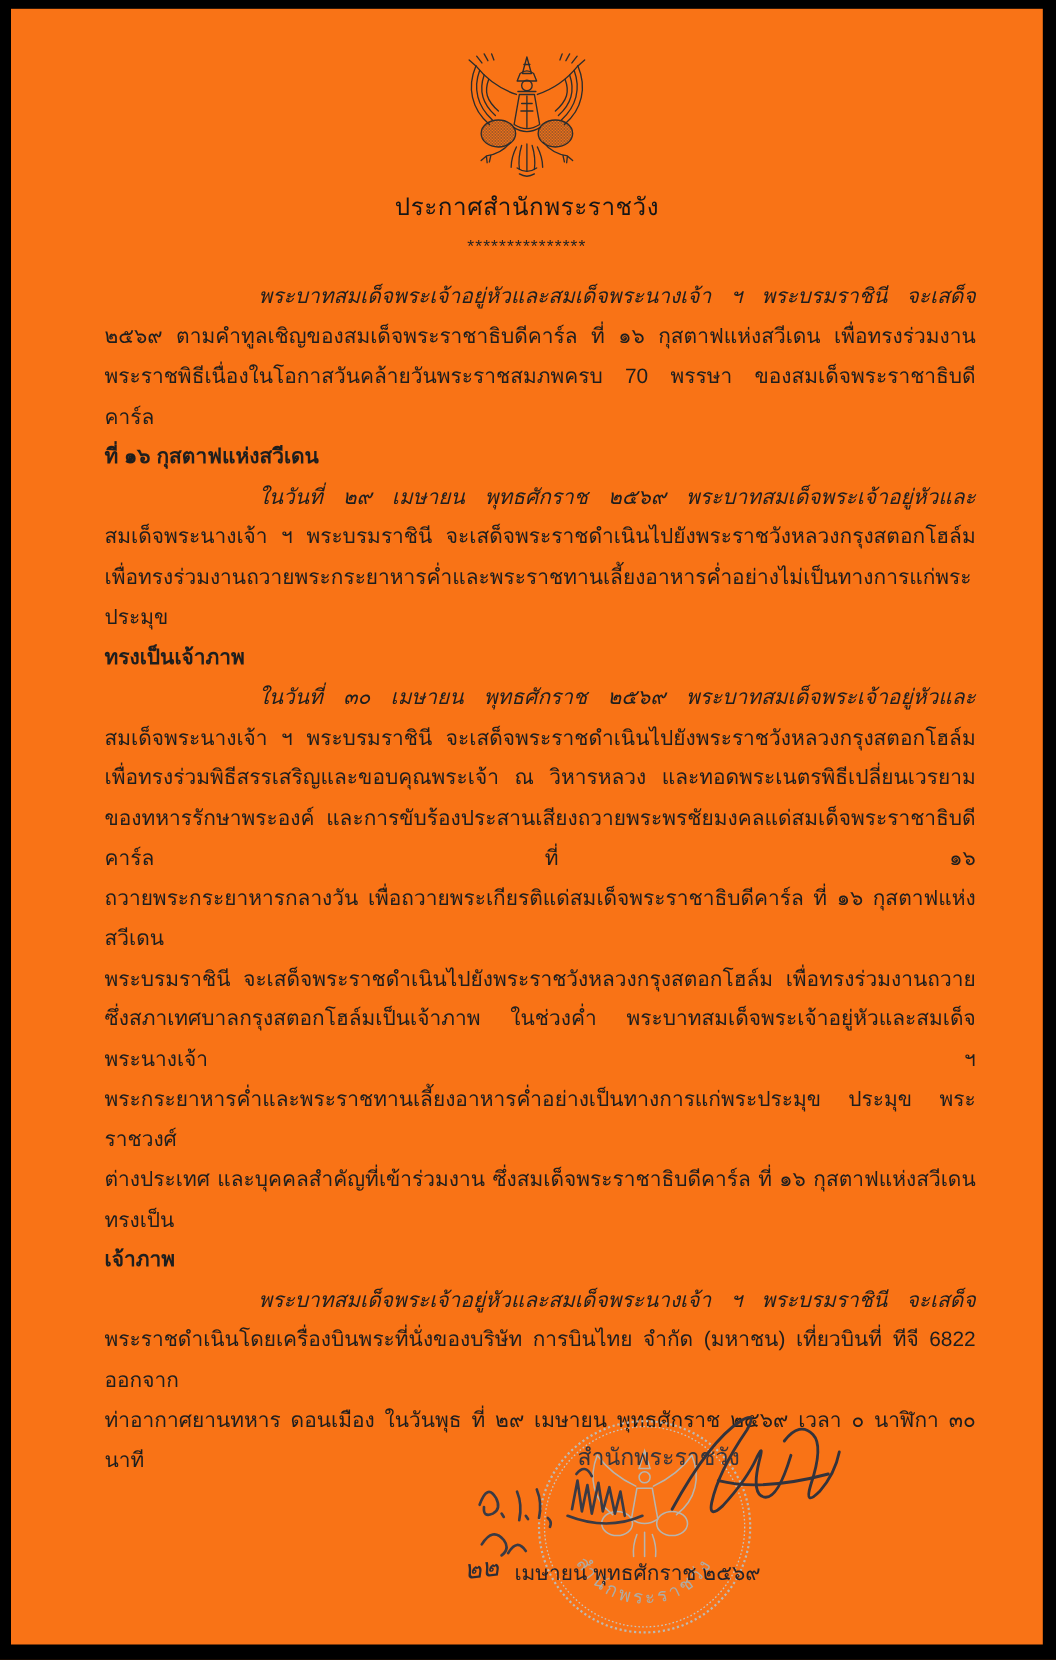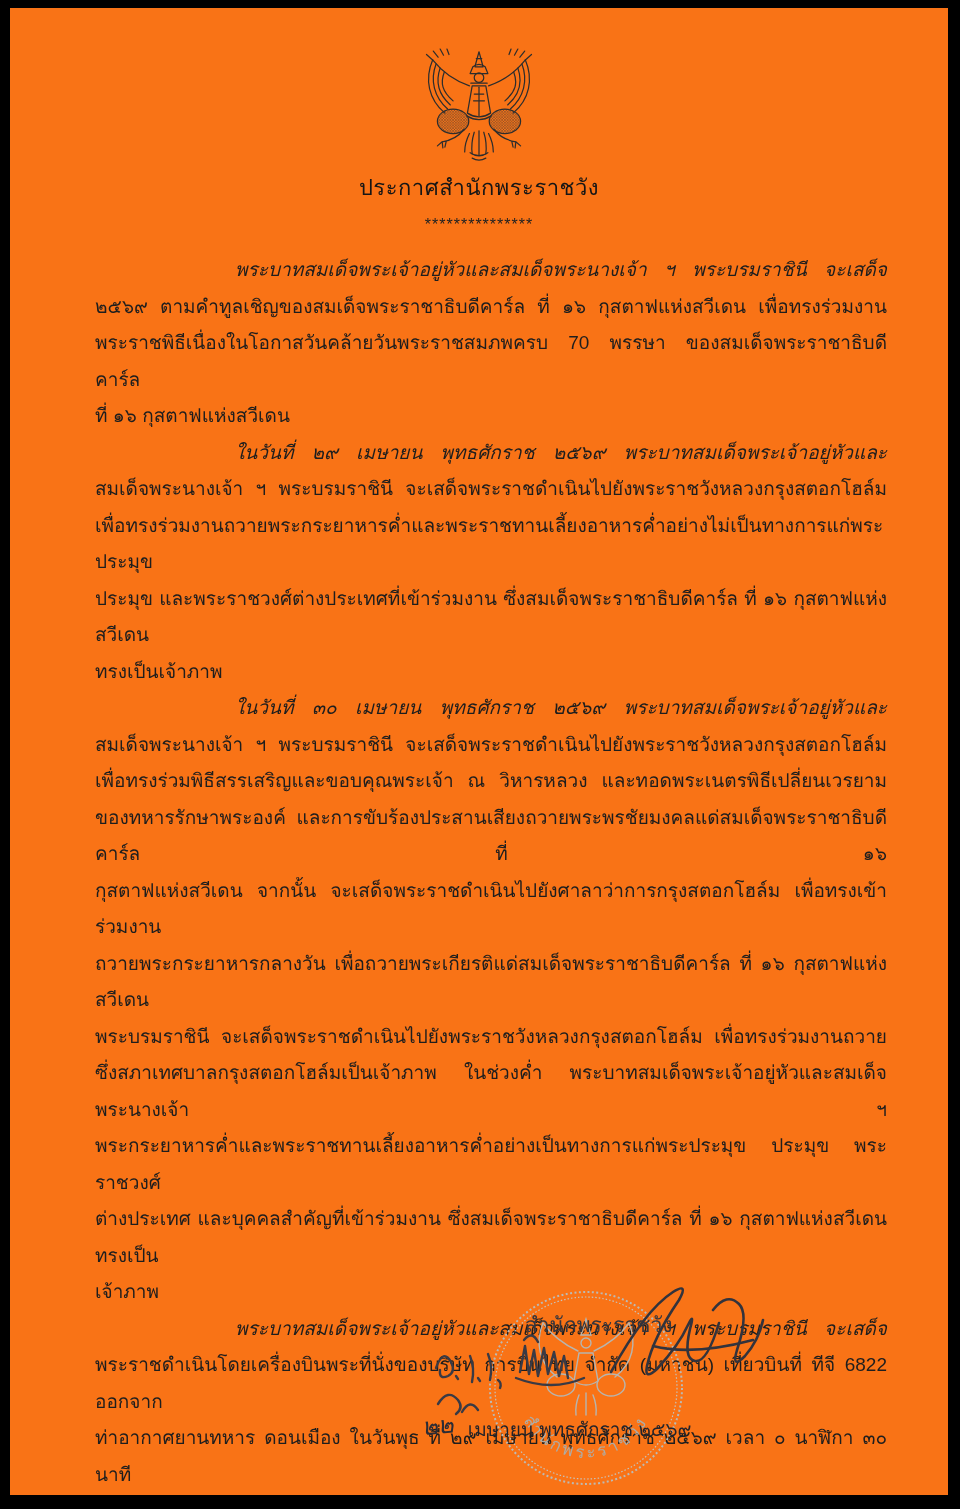--- a/index.html
+++ b/index.html
@@ -25,21 +25,21 @@
     position:absolute;top:244px;left:85px;width:792px;
     font-size:19px;line-height:36.5px;color:#1e1e1e;
   }
   .para{margin:0;}
   .line{
     text-align:justify;text-align-last:justify;
     white-space:nowrap;overflow:visible;
   }
   .line{white-space:normal;}
   .line.first{text-indent:140px;font-style:italic;}
-  .line.last{text-align-last:left;}
+  .line.last{text-align-last:left;font-weight:bold;}
   .sig-block{position:absolute;left:0;top:0;width:100%;height:100%;pointer-events:none;}
   .agency{
     position:absolute;left:515px;top:1300px;
     font-size:21px;color:#35353d;
   }
   .stamp{position:absolute;left:473px;top:1277px;}
   .ink{position:absolute;}
   .ink.center{left:418px;top:1312px;}
   .ink.right{left:583px;top:1268px;}
   .date-line{
@@ -117,29 +117,27 @@
       <div class="para">
         <div class="line first">พระบาทสมเด็จพระเจ้าอยู่หัวและสมเด็จพระนางเจ้า ฯ พระบรมราชินี จะเสด็จ</div>
         <div class="line">๒๕๖๙ ตามคำทูลเชิญของสมเด็จพระราชาธิบดีคาร์ล ที่ ๑๖ กุสตาฟแห่งสวีเดน เพื่อทรงร่วมงาน</div>
         <div class="line">พระราชพิธีเนื่องในโอกาสวันคล้ายวันพระราชสมภพครบ 70 พรรษา ของสมเด็จพระราชาธิบดีคาร์ล</div>
         <div class="line last">ที่ ๑๖ กุสตาฟแห่งสวีเดน</div>
       </div>
       <div class="para">
         <div class="line first">ในวันที่ ๒๙ เมษายน พุทธศักราช ๒๕๖๙ พระบาทสมเด็จพระเจ้าอยู่หัวและ</div>
         <div class="line">สมเด็จพระนางเจ้า ฯ พระบรมราชินี จะเสด็จพระราชดำเนินไปยังพระราชวังหลวงกรุงสตอกโฮล์ม</div>
         <div class="line">เพื่อทรงร่วมงานถวายพระกระยาหารค่ำและพระราชทานเลี้ยงอาหารค่ำอย่างไม่เป็นทางการแก่พระประมุข</div>
-        <div class="line">ประมุข และพระราชวงศ์ต่างประเทศที่เข้าร่วมงาน ซึ่งสมเด็จพระราชาธิบดีคาร์ล ที่ ๑๖ กุสตาฟแห่งสวีเดน</div>
         <div class="line last">ทรงเป็นเจ้าภาพ</div>
       </div>
       <div class="para">
         <div class="line first">ในวันที่ ๓๐ เมษายน พุทธศักราช ๒๕๖๙ พระบาทสมเด็จพระเจ้าอยู่หัวและ</div>
         <div class="line">สมเด็จพระนางเจ้า ฯ พระบรมราชินี จะเสด็จพระราชดำเนินไปยังพระราชวังหลวงกรุงสตอกโฮล์ม</div>
         <div class="line">เพื่อทรงร่วมพิธีสรรเสริญและขอบคุณพระเจ้า ณ วิหารหลวง และทอดพระเนตรพิธีเปลี่ยนเวรยาม</div>
         <div class="line">ของทหารรักษาพระองค์ และการขับร้องประสานเสียงถวายพระพรชัยมงคลแด่สมเด็จพระราชาธิบดีคาร์ล ที่ ๑๖</div>
-        <div class="line">กุสตาฟแห่งสวีเดน จากนั้น จะเสด็จพระราชดำเนินไปยังศาลาว่าการกรุงสตอกโฮล์ม เพื่อทรงเข้าร่วมงาน</div>
         <div class="line">ถวายพระกระยาหารกลางวัน เพื่อถวายพระเกียรติแด่สมเด็จพระราชาธิบดีคาร์ล ที่ ๑๖ กุสตาฟแห่งสวีเดน</div>
         <div class="line">พระบรมราชินี จะเสด็จพระราชดำเนินไปยังพระราชวังหลวงกรุงสตอกโฮล์ม เพื่อทรงร่วมงานถวาย</div>
         <div class="line">ซึ่งสภาเทศบาลกรุงสตอกโฮล์มเป็นเจ้าภาพ ในช่วงค่ำ พระบาทสมเด็จพระเจ้าอยู่หัวและสมเด็จพระนางเจ้า ฯ</div>
         <div class="line">พระกระยาหารค่ำและพระราชทานเลี้ยงอาหารค่ำอย่างเป็นทางการแก่พระประมุข ประมุข พระราชวงศ์</div>
         <div class="line">ต่างประเทศ และบุคคลสำคัญที่เข้าร่วมงาน ซึ่งสมเด็จพระราชาธิบดีคาร์ล ที่ ๑๖ กุสตาฟแห่งสวีเดน ทรงเป็น</div>
         <div class="line last">เจ้าภาพ</div>
       </div>
       <div class="para">
         <div class="line first">พระบาทสมเด็จพระเจ้าอยู่หัวและสมเด็จพระนางเจ้า ฯ พระบรมราชินี จะเสด็จ</div>
         <div class="line">พระราชดำเนินโดยเครื่องบินพระที่นั่งของบริษัท การบินไทย จำกัด (มหาชน) เที่ยวบินที่ ทีจี 6822 ออกจาก</div>

